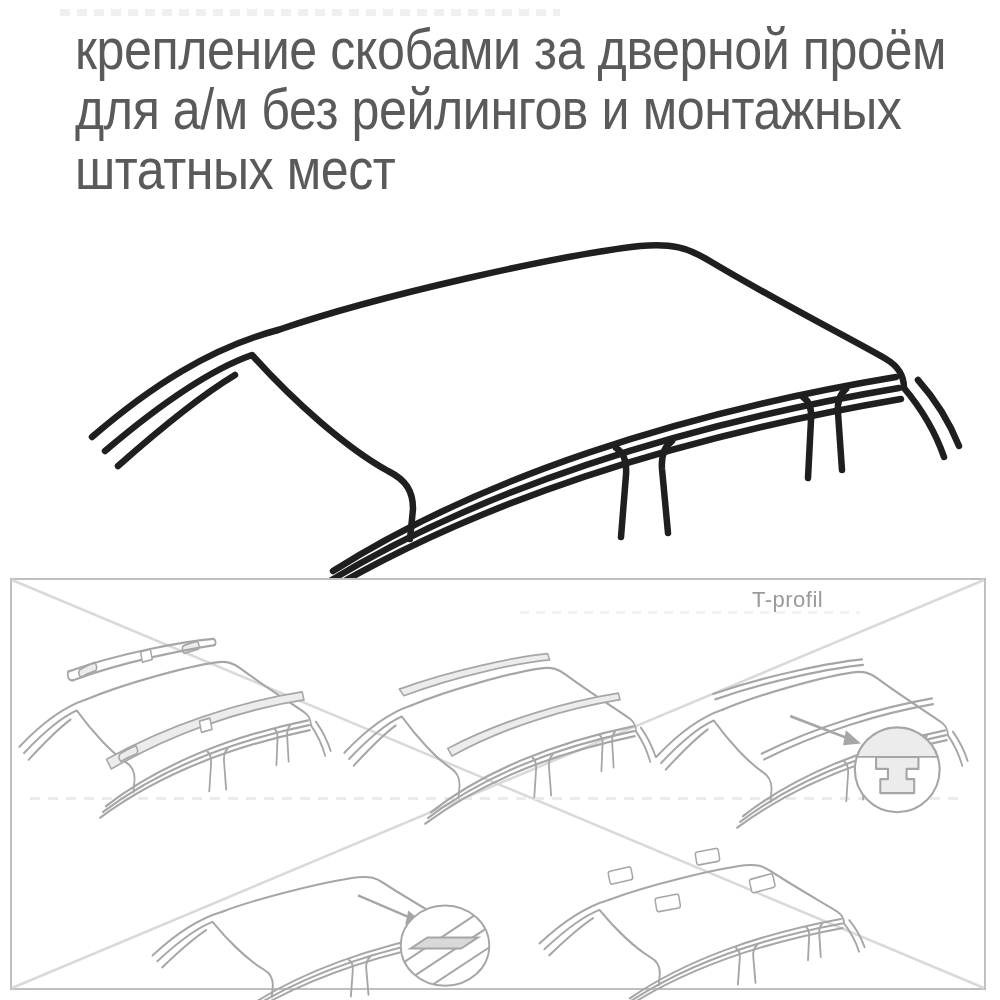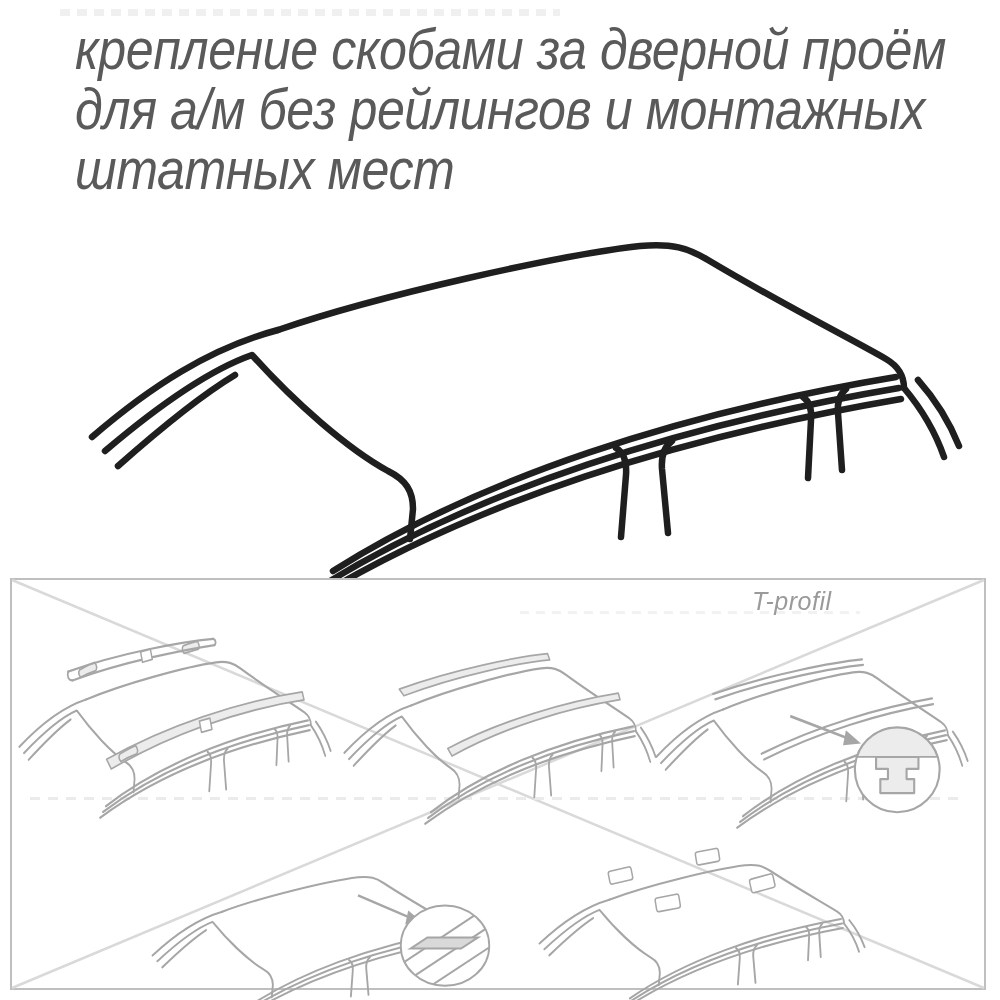--- a/index.html
+++ b/index.html
@@ -10,21 +10,20 @@
     --watermark:#d9d9d9;
     --t_profile_label:#9a9a9a;
     --detail_fill:#ececec;
     --page_bg:#ffffff;
   }
   html,body{margin:0;padding:0;}
   body{background:#fff;font-family:"Liberation Sans", sans-serif;}
   .page{
     position:relative;width:1000px;height:1000px;background:var(--page_bg);
     overflow:hidden;
-    font-style:italic;
   }
   .heading{
     position:absolute;left:75px;top:20px;
     font-size:57px;line-height:1.05;letter-spacing:-.5px;
     color:var(--heading_text);
     transform:scaleX(.88);transform-origin:left top;
     white-space:nowrap;
   }
   .heading span{display:block;}
   .artifact{
@@ -40,21 +39,21 @@
   .main-illustration{position:absolute;left:80px;top:155px;width:880px;height:420px;overflow:visible;}
   .main-illustration use{stroke:var(--main_drawing);stroke-width:6.5;}
   .panel{
     position:absolute;left:10px;top:578px;width:976px;height:412px;
     border:2px solid var(--panel_border);box-sizing:border-box;background:#fff;
   }
   .watermark-x{position:absolute;left:10px;top:578px;width:976px;height:412px;overflow:hidden;}
   .watermark-x line{stroke:var(--watermark);stroke-width:2.5;}
   .t-profil{
     position:absolute;left:752px;top:587px;
-    font-size:25px;color:var(--t_profile_label);letter-spacing:.5px;
+    font-size:22px;color:var(--t_profile_label);letter-spacing:.5px;
   }
   .panel-car{position:absolute;overflow:visible;}
   .panel-car use{stroke:var(--panel_drawing);stroke-width:5;}
   .panel-car .ov{stroke:var(--panel_drawing);stroke-width:5;fill:none;stroke-linecap:round;stroke-linejoin:round;}
   .panel-car .fillov{stroke:var(--panel_drawing);stroke-width:4;fill:var(--detail_fill);stroke-linejoin:round;}
   .panel-car .whiteov{stroke:var(--panel_drawing);stroke-width:4;fill:#ffffff;stroke-linejoin:round;}
   .panel-car .arrowline{stroke:var(--panel_drawing);stroke-width:6;fill:none;}
   .panel-car .arrowhead{fill:var(--panel_drawing);stroke:none;}
   .panel-car .detail-circle{fill:#ffffff;stroke:var(--panel_drawing);stroke-width:5;}
   svg{display:block;}

